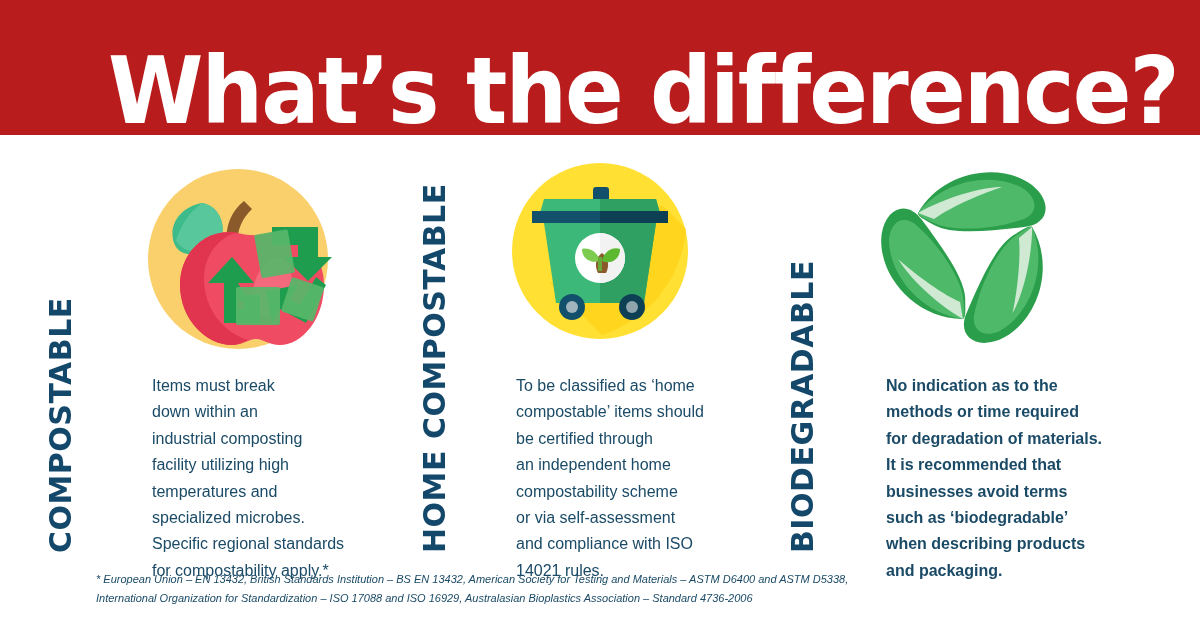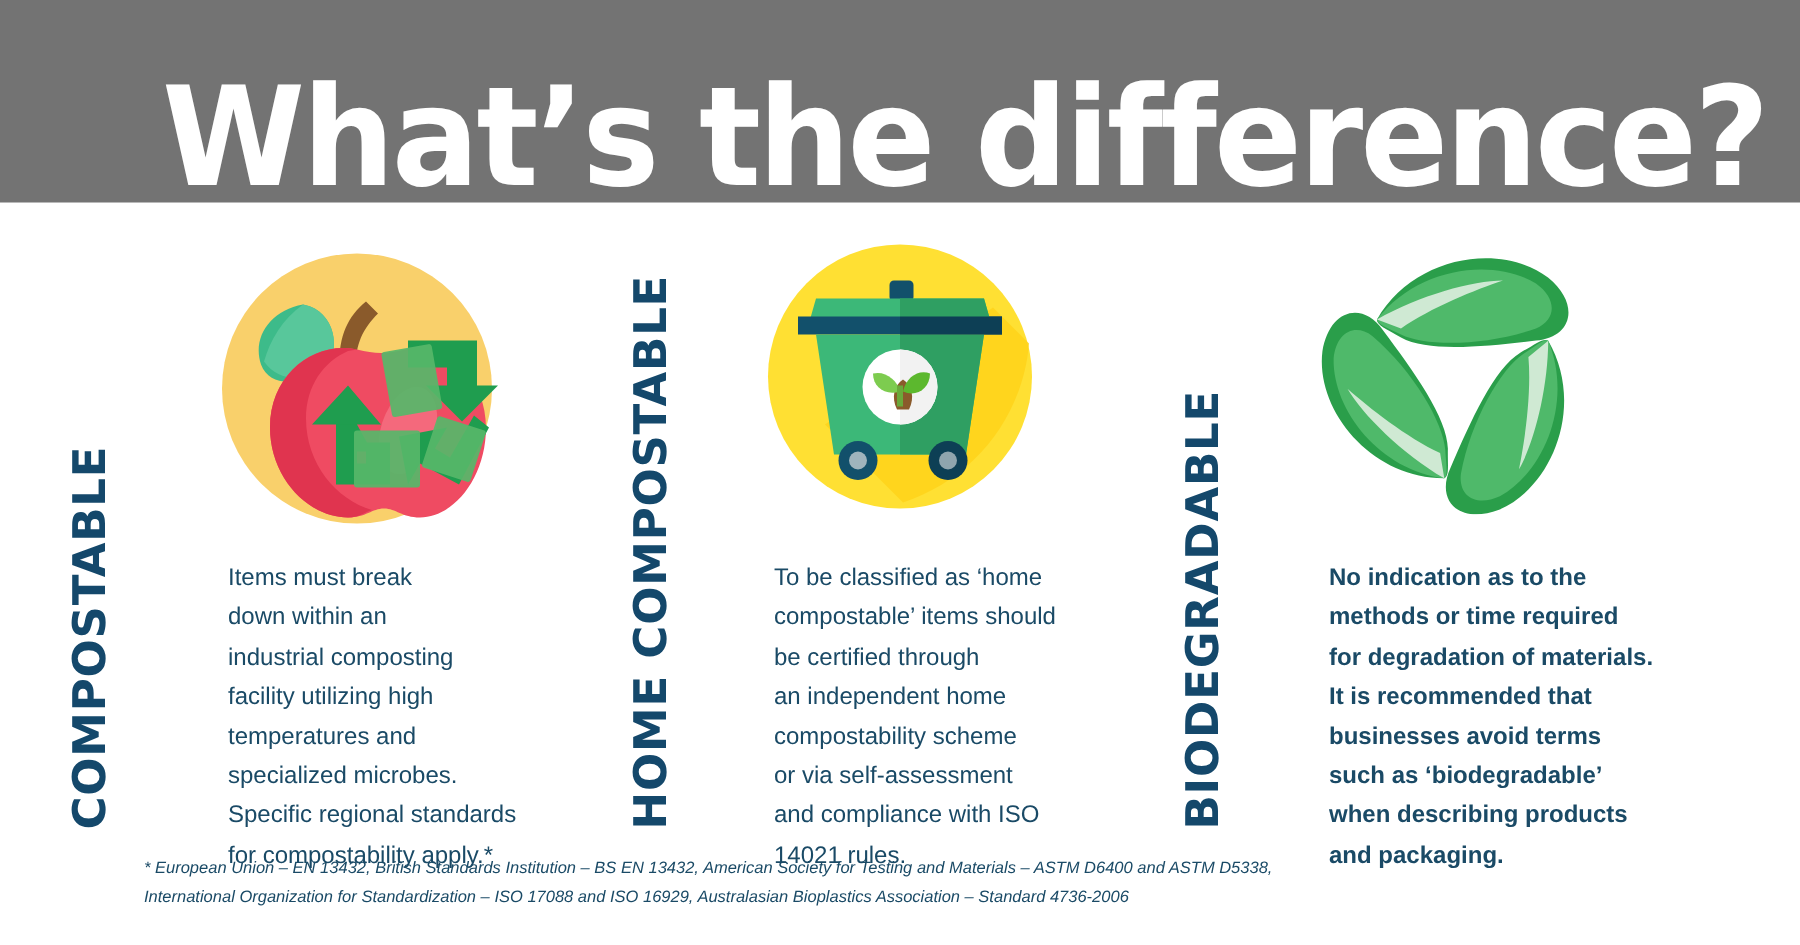--- a/index.html
+++ b/index.html
@@ -13,21 +13,21 @@
     overflow: hidden;
     font-family: "Liberation Sans", sans-serif;
     position: relative;
   }
 
   
   .header-band {
     position: absolute;
     left: 0; top: 0;
     width: 1200px; height: 135px;
-    background: #737373;
+    background: #b91c1c;
     overflow: visible;
   }
   .header-title {
     position: absolute;
     left: 108px;
     top: 46px;
     font-family: "DejaVu Sans", sans-serif;
     font-weight: bold;
     font-size: 92px;
     line-height: 92px;

